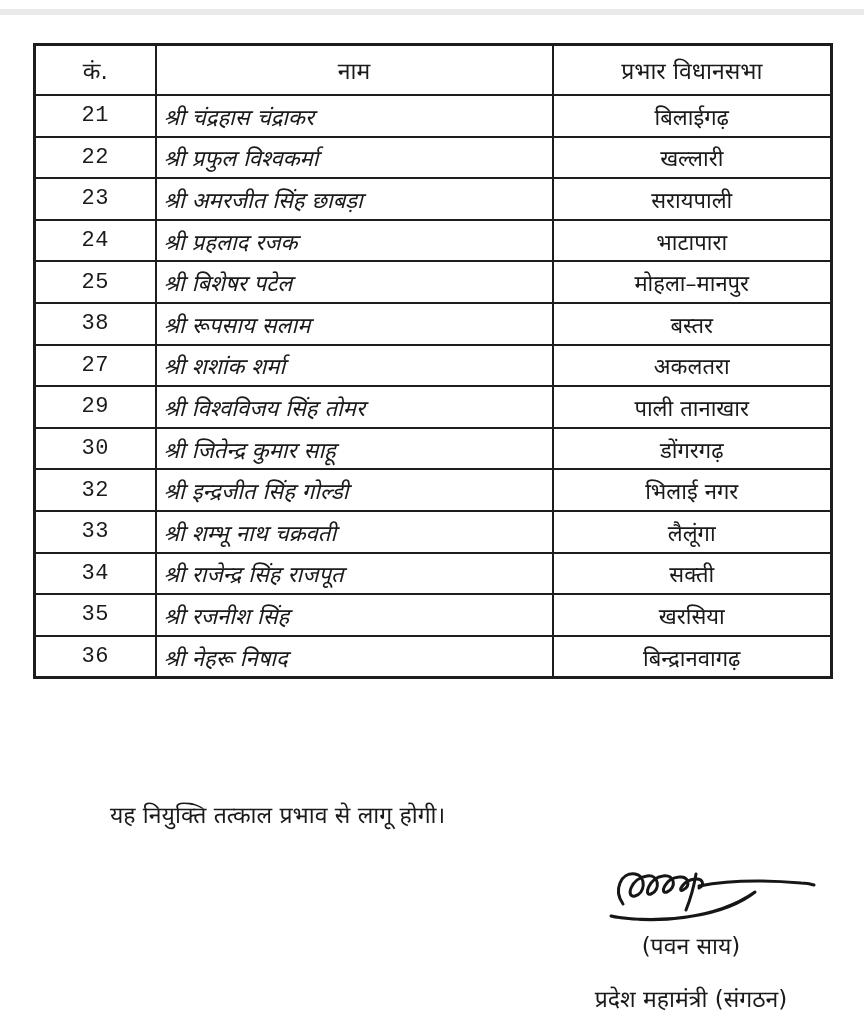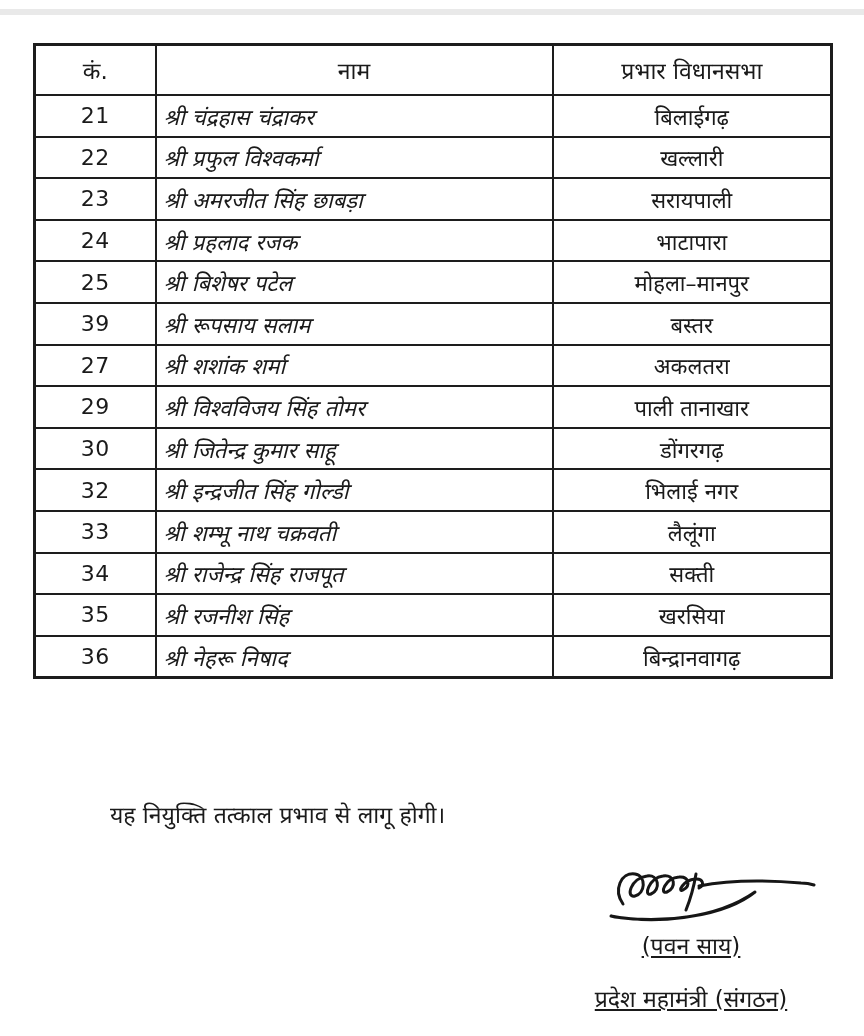--- a/index.html
+++ b/index.html
@@ -50,20 +50,21 @@
   }
   table.appointments td {
     height: 37.6px;
     font-size: 22px;
     vertical-align: middle;
   }
   td.sno {
     text-align: center;
     font-size: 19px;
     letter-spacing: 0.5px;
+    font-family: Liberation Mono, monospace;
   }
   td.name {
     text-align: left;
     padding-left: 7px;
     font-style: italic;
   }
   td.constituency {
     text-align: center;
   }
   .footnote {
@@ -72,21 +73,20 @@
     top: 798px;
     font-size: 23px;
     white-space: nowrap;
   }
   .signature-block {
     position: absolute;
     left: 553px;
     top: 860px;
     width: 276px;
     text-align: center;
-    text-decoration: underline;
   }
   .signature-block svg {
     display: block;
     margin: 0 0 2px 52px;
   }
   .signer-name {
     font-size: 23px;
     line-height: 28px;
     white-space: nowrap;
   }
@@ -135,21 +135,21 @@
         <td class="sno">24</td>
         <td class="name">श्री प्रहलाद रजक</td>
         <td class="constituency">भाटापारा</td>
       </tr>
       <tr>
         <td class="sno">25</td>
         <td class="name">श्री बिशेषर पटेल</td>
         <td class="constituency">मोहला–मानपुर</td>
       </tr>
       <tr>
-        <td class="sno">39</td>
+        <td class="sno">38</td>
         <td class="name">श्री रूपसाय सलाम</td>
         <td class="constituency">बस्तर</td>
       </tr>
       <tr>
         <td class="sno">27</td>
         <td class="name">श्री शशांक शर्मा</td>
         <td class="constituency">अकलतरा</td>
       </tr>
       <tr>
         <td class="sno">29</td>

